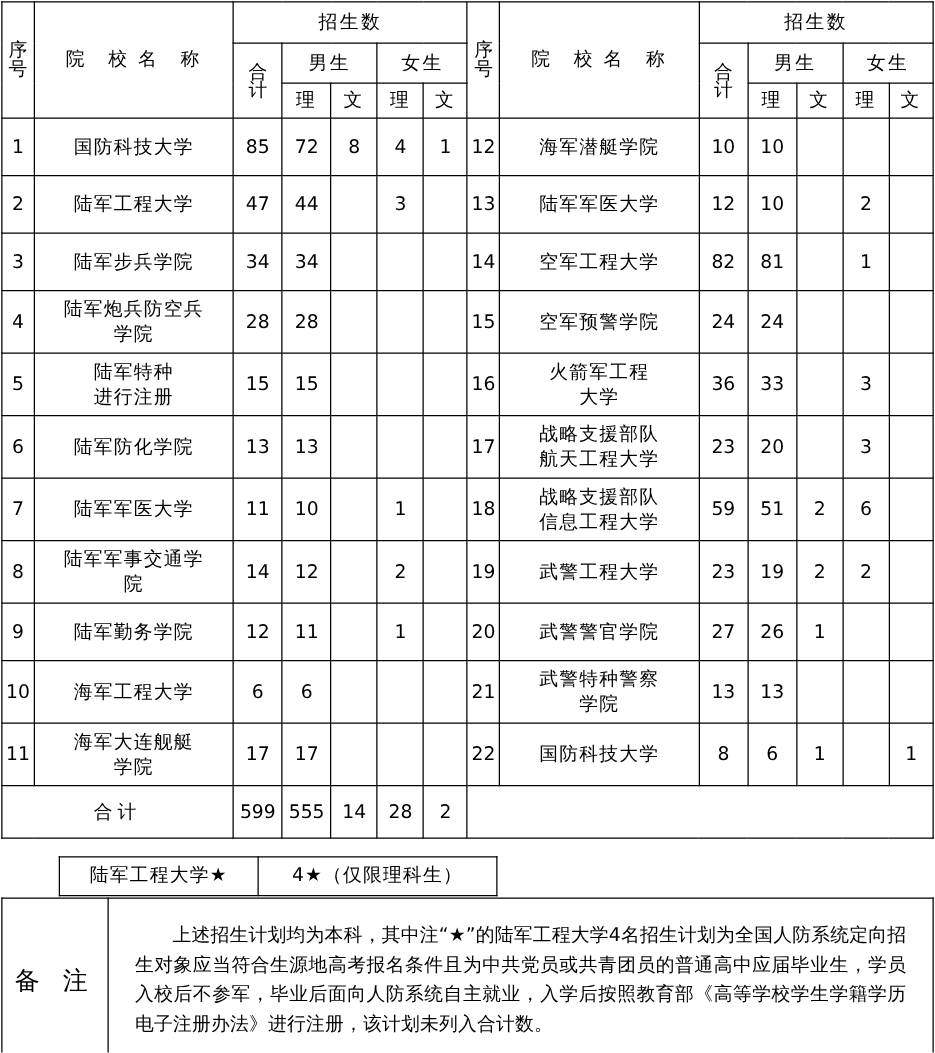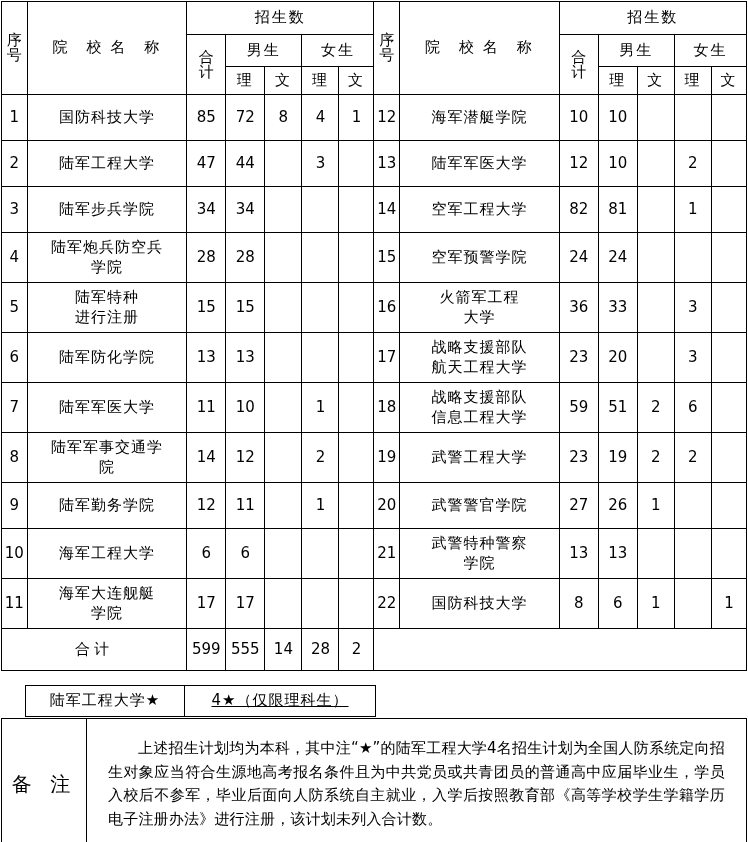--- a/index.html
+++ b/index.html
@@ -95,21 +95,21 @@
     position: absolute;
     left: 25px;
     width: 350px;
   }
   #star-table td {
     height: 30px;
     font-size: 15px;
     letter-spacing: 1px;
   }
   .star-name { width: 158px; }
-  .star-val  { width: 190px; text-decoration: underline; }
+  .star-val  { width: 190px; }
 
   
   #note-table {
     position: absolute;
     left: 1px;
     width: 746px;
   }
   #note-label {
     width: 84px;
     font-size: 20px;
@@ -435,21 +435,21 @@
         <td class="num">599</td>
         <td class="num">555</td>
         <td class="num">14</td>
         <td class="num">28</td>
         <td class="num">2</td>
         <td class="total-blank" colspan="7"></td>
       </tr>
     </tfoot>
   </table>
 
-  <table id="star-table" style="top: 685px;">
+  <table id="star-table" style="top: 685px; margin-left: 22px;">
     <tbody>
         <tr>
       <td class="star-name">陆军工程大学★</td>
       <td class="star-val">4★（仅限理科生）</td>
     </tr>
   </tbody>
     </table>
 
   <table id="note-table" style="top: 718px;">
     <tbody>

